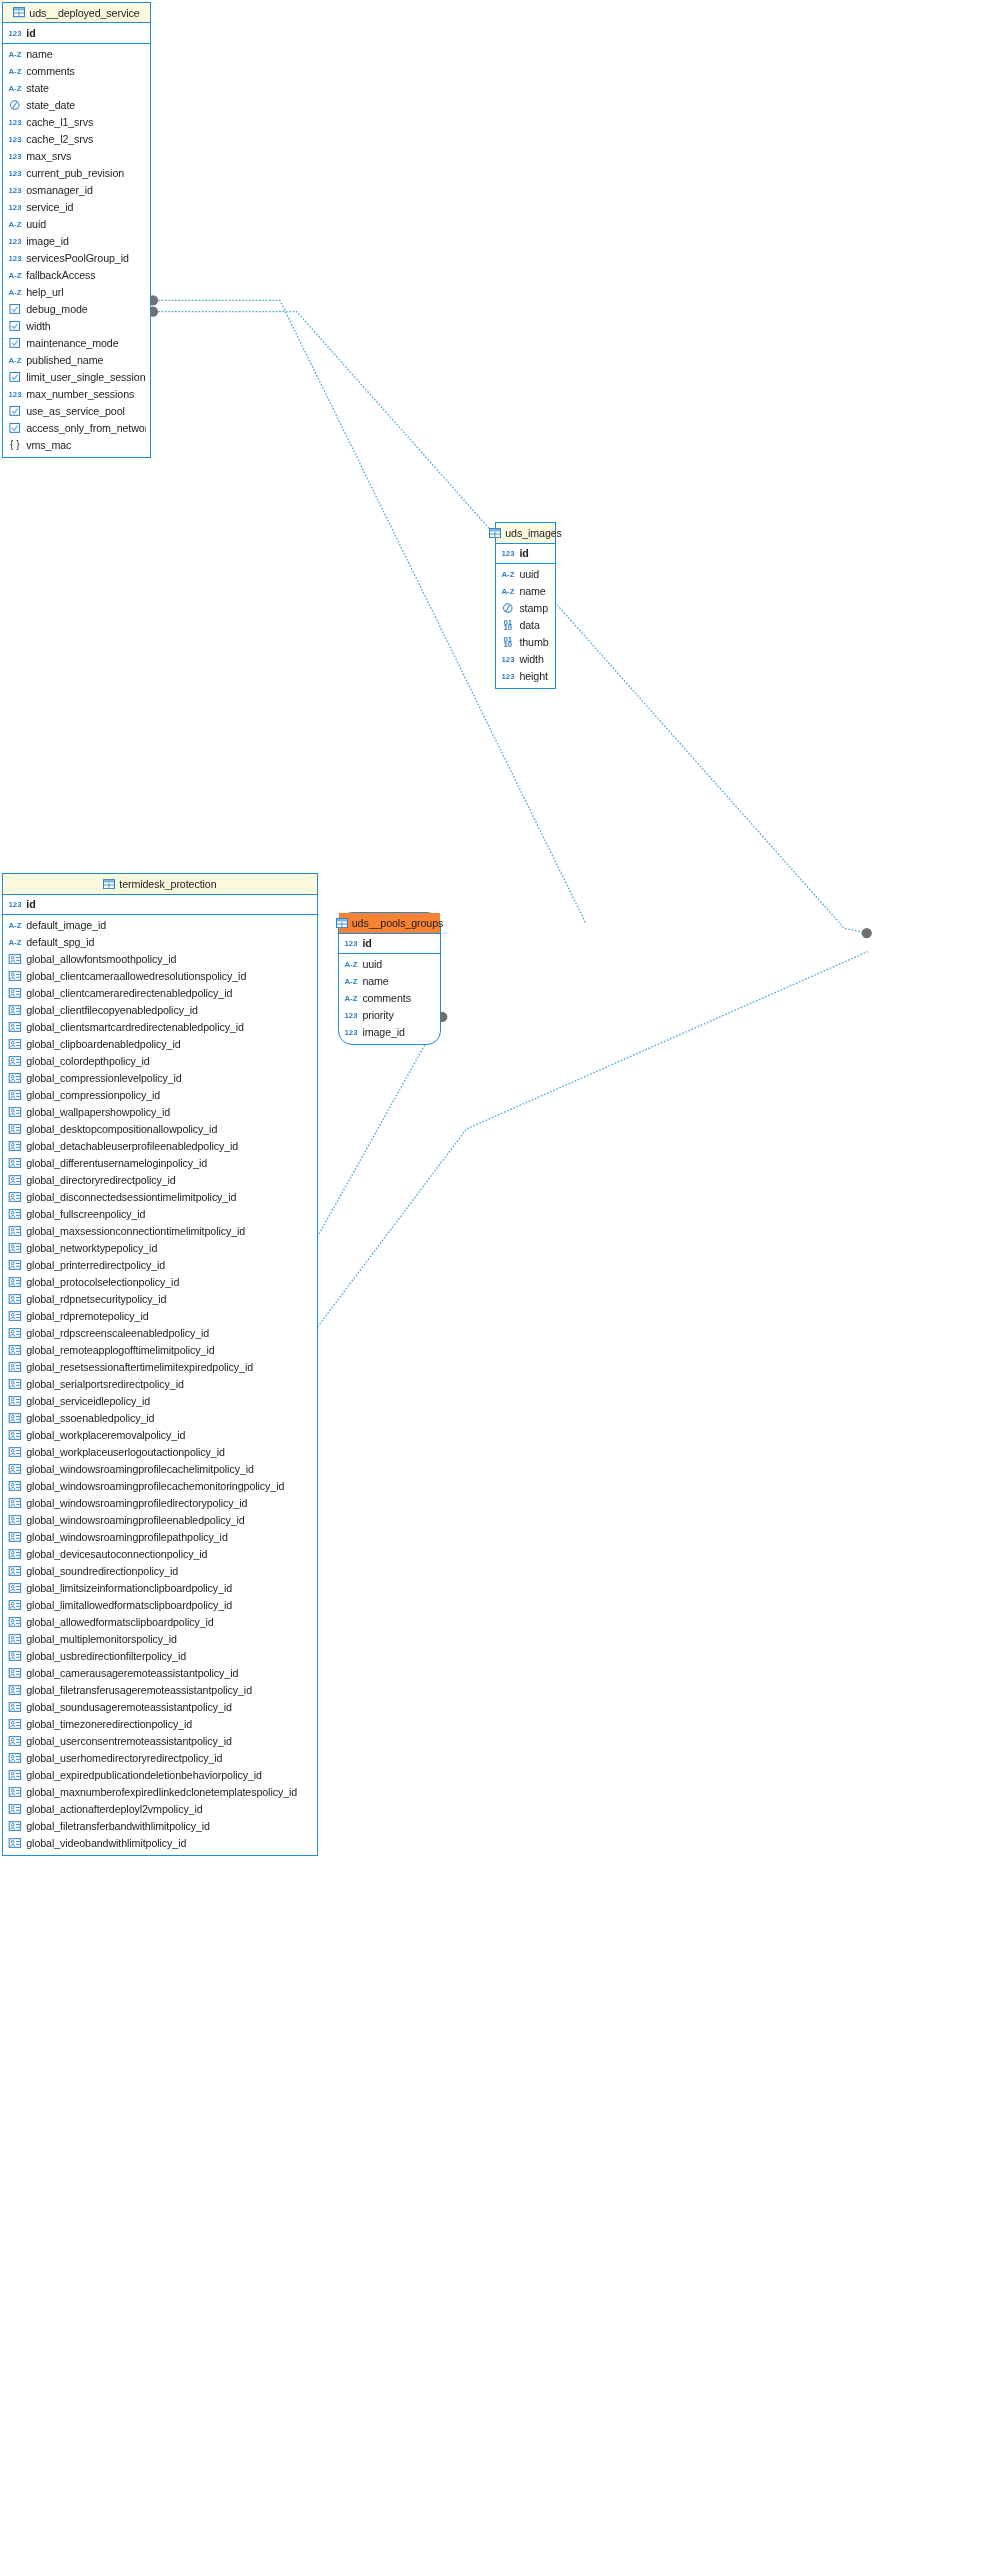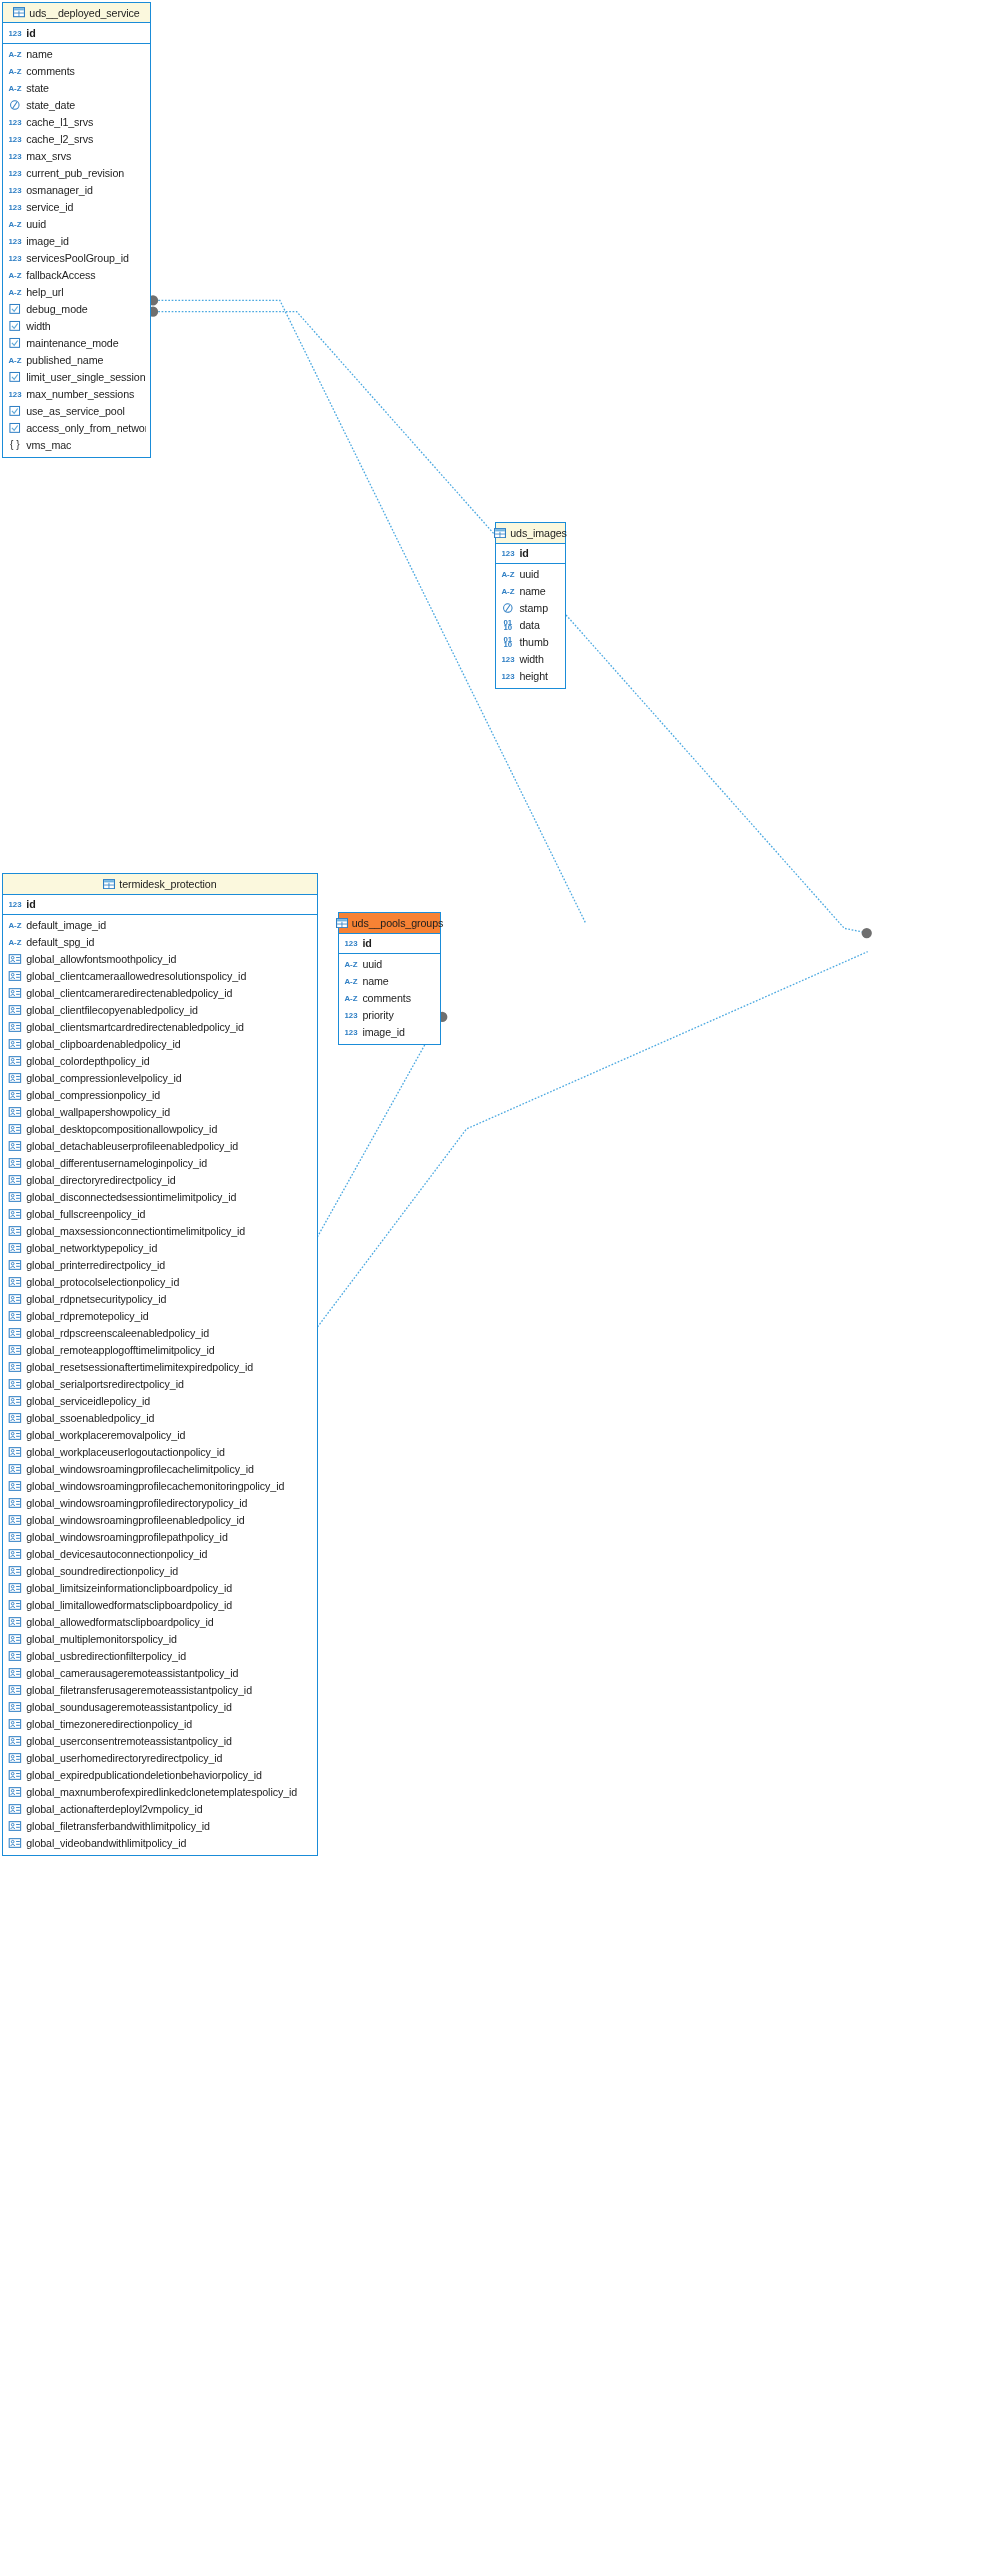--- a/index.html
+++ b/index.html
@@ -94,22 +94,22 @@
   }
   .ti-text {
     font-size: 8.5px;
     fill: #2f7fc4;
     font-family: "Liberation Sans", sans-serif;
     font-weight: bold;
   }
   
   #ent-uds-deployed-service { left: 1.9px;   top: 1.9px;    width: 149px; }
   #ent-termidesk-protection { left: 1.9px;   top: 873px;  width: 316px; }
-  #ent-uds-pools-groups     { left: 338px; top: 912px;  width: 103px; }
-  #ent-uds-images           { left: 495px; top: 522px;  width: 71px;  }
+  #ent-uds-pools-groups     { left: 338px; top: 912px;  width: 103px; border-radius: 14px; }
+  #ent-uds-images           { left: 495px; top: 522px;  width: 61px;  }
 </style>
 </head>
 <body>
 
 <div id="canvas">
 
   <svg class="conn-svg" viewBox="0 0 1074 2761" xmlns="http://www.w3.org/2000/svg">
     <g fill="none" stroke="#4aa8e0" stroke-width="1.4" stroke-dasharray="1.8 1.8">
       <path d="M166,322 L300,322 L628,990"></path>
       <path d="M166,334 L318,334 L905,995 L930,1000"></path>

